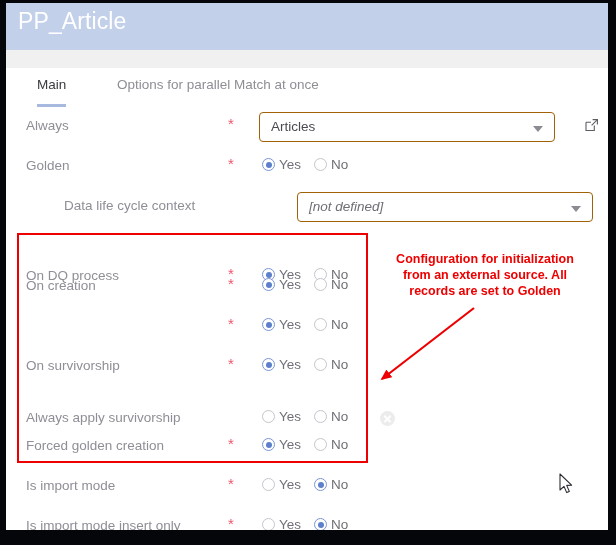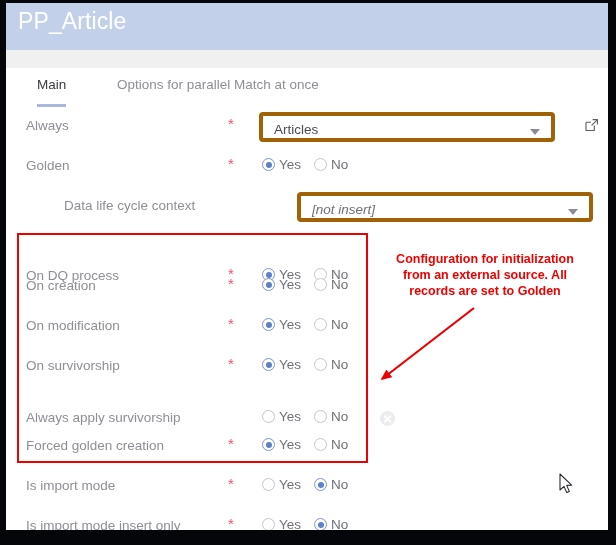--- a/index.html
+++ b/index.html
@@ -122,21 +122,21 @@
     color: #f0526d;
   }
 
   
   .select {
     position: absolute;
     left: 253px;
     top: 5px;
     width: 296px;
     height: 30px;
-    border: 4px solid #a16207;
+    border: 1px solid #a16207;
     border-radius: 4px;
     background: #ffffff;
     box-sizing: border-box;
   }
   .select-value {
     position: absolute;
     left: 11px;
     top: 6px;
     font-size: 13.5px;
     color: #4a4a52;
@@ -321,21 +321,21 @@
             </div>
             <div class="radio-opt second">
               <span class="radio-dot"></span>
               <span class="radio-label">No</span>
             </div>
           </div>
         </div>
         <div class="row" style="top: 80px; margin-left: 38px;">
           <div class="row-label">Data life cycle context</div>
           <div class="select">
-            <div class="select-value placeholder">[not insert]</div>
+            <div class="select-value placeholder">[not defined]</div>
             <div class="caret"></div>
           </div>
           <div class="ext-link">
             <svg viewBox="0 0 15 15" width="15" height="15">
               <path d="M2 4.2 h5 M2 4.2 v8.3 h8.3 v-5" fill="none" stroke="#dedee2" stroke-width="1.1"></path>
               <path d="M8.6 1.6 h4.8 v4.8" fill="none" stroke="#dedee2" stroke-width="1.1"></path>
               <path d="M13.4 1.6 L7.6 7.4" fill="none" stroke="#dedee2" stroke-width="1.1"></path>
             </svg>
           </div>
         </div>
@@ -361,21 +361,20 @@
               <span class="radio-dot on"></span>
               <span class="radio-label">Yes</span>
             </div>
             <div class="radio-opt second">
               <span class="radio-dot"></span>
               <span class="radio-label">No</span>
             </div>
           </div>
         </div>
         <div class="row" style="top: 200px;">
-          <div class="row-label">On modification</div>
           <div class="req-star">*</div>
           <div class="radio-group">
             <div class="radio-opt first">
               <span class="radio-dot on"></span>
               <span class="radio-label">Yes</span>
             </div>
             <div class="radio-opt second">
               <span class="radio-dot"></span>
               <span class="radio-label">No</span>
             </div>

